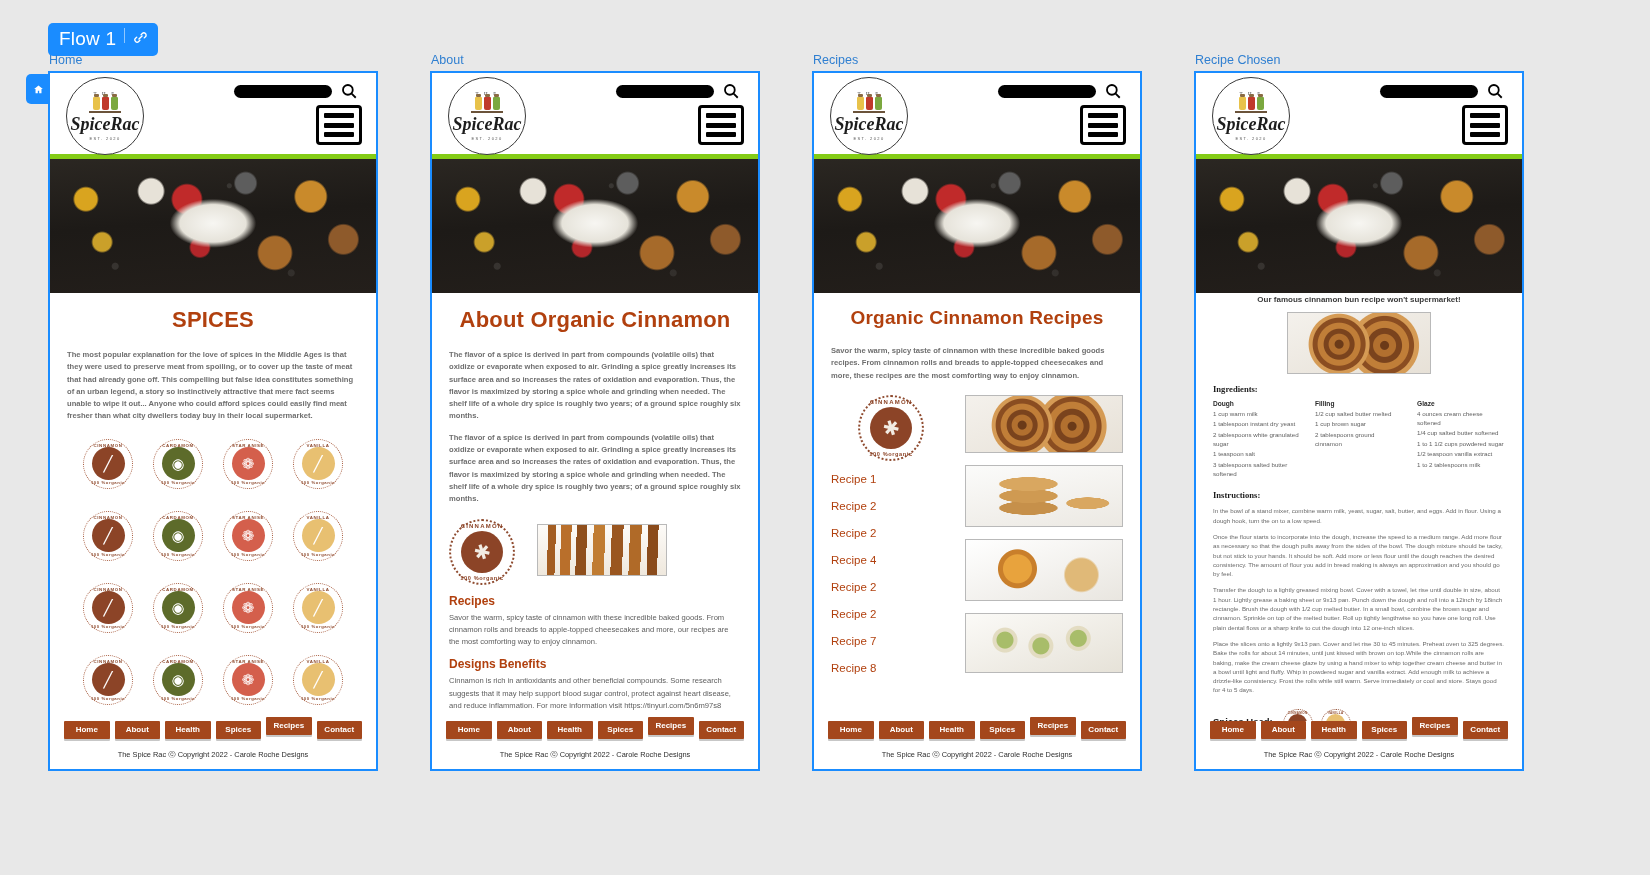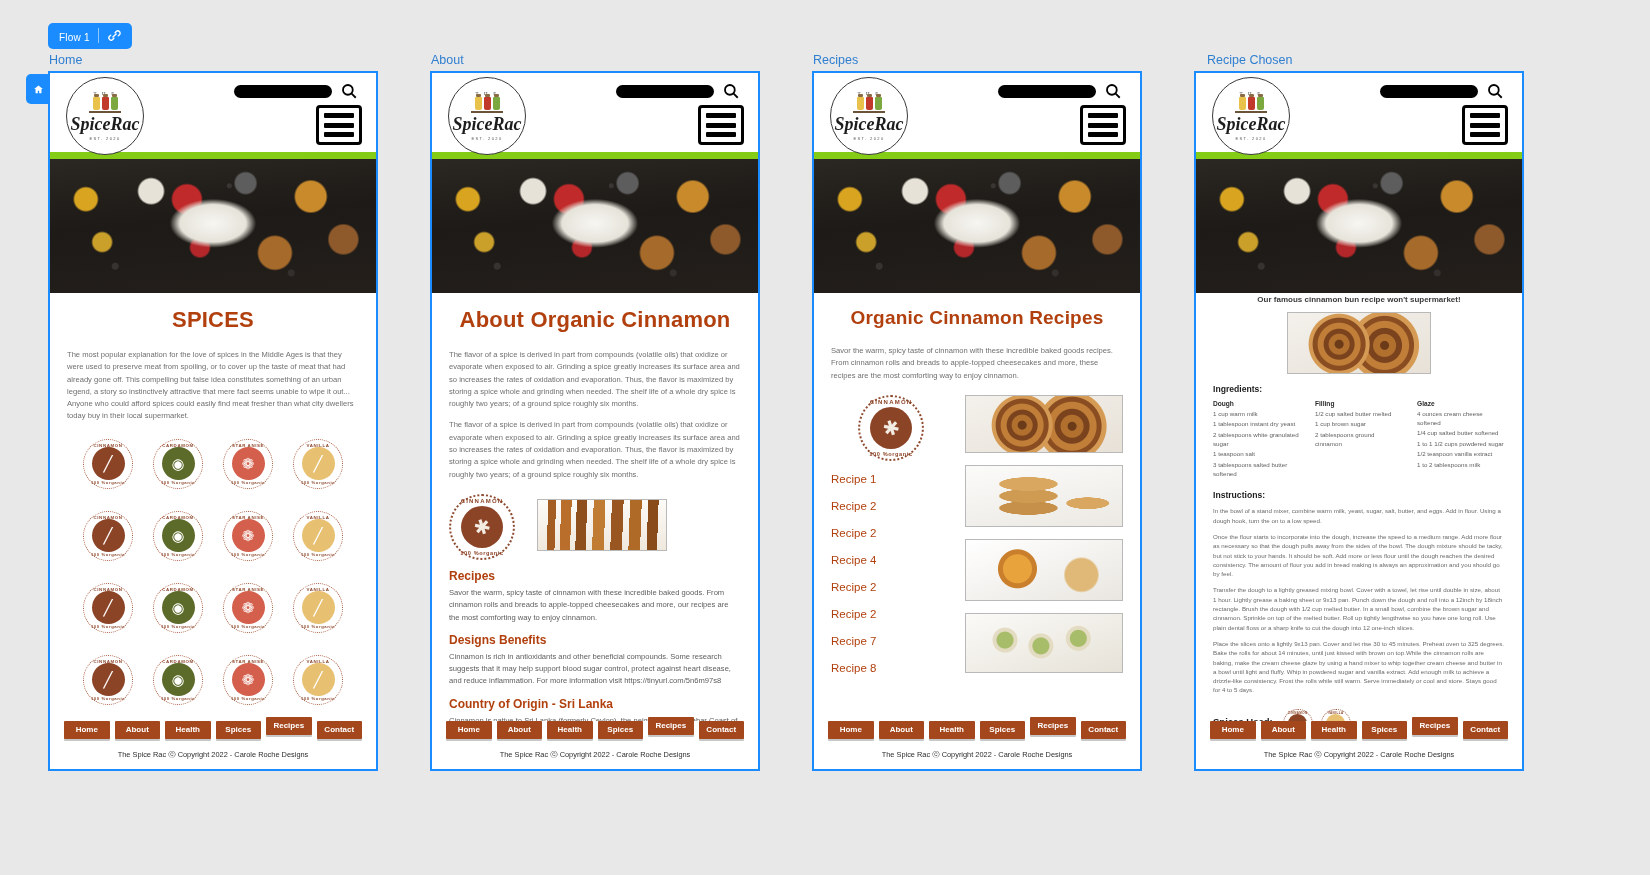--- a/index.html
+++ b/index.html
@@ -8,24 +8,24 @@
     width: 1650px; height: 875px;
     background: #e8e8e8;
     font-family: "Liberation Sans", sans-serif;
     overflow: hidden;
   }
   .canvas { position: relative; width: 1650px; height: 875px; }
 
   
   .flow-badge {
     position: absolute; left: 48px; top: 23px;
-    display: flex; align-items: flex-end; gap: 8px;
+    display: flex; align-items: flex-start; gap: 8px;
     background: #1a8cff; color: #fff;
     border-radius: 5px; padding: 5px 10px 6px 11px;
-    font-size: 10px; font-weight: 400; letter-spacing: .2px;
+    font-size: 19px; font-weight: 400; letter-spacing: .2px;
   }
   .flow-badge .sep { width: 1px; height: 15px; background: #8fc7ff; }
   .flow-badge .link-icon { display: block; width: 15px; height: 15px; }
 
   
   .home-nub {
     position: absolute; left: 26px; top: 74px;
     width: 24px; height: 30px;
     background: #1a8cff;
     border-radius: 5px 0 0 5px;
@@ -46,21 +46,21 @@
     border: 2px solid #1a8cff;
     overflow: hidden;
   }
 
   
   .page { position: relative; width: 100%; height: 100%; background: #fff; }
 
   
   .site-header {
     position: relative; height: 86px; background: #fff;
-    border-bottom: 7px solid #84cc16;
+    border-bottom: 5px solid #84cc16;
   }
   .logo {
     position: absolute; left: 16px; top: 4px;
     width: 78px; height: 78px; border-radius: 50%;
     border: 1.2px solid #3a3a3a; background: #fff;
     display: flex; flex-direction: column; align-items: center; justify-content: center;
     overflow: hidden;
   }
   .logo .the { font-size: 5px; letter-spacing: 2.2px; color: #333; font-family:"Liberation Serif",serif; }
   .logo .jars { display: flex; gap: 2px; align-items: flex-end; margin: 1px 0 0; }
@@ -112,21 +112,21 @@
 
   
   .content { padding: 0 17px; position: relative; }
   .page-title {
     text-align: center; color: #b1400e; font-weight: 700;
     font-size: 22px; margin: 14px 0 16px; letter-spacing: .2px;
   }
   .page-title.sm { font-size: 19px; }
   .para {
     color: #6f6f6f; font-size: 7.6px; line-height: 1.62;
-    margin: 0 0 9px; text-align: left;
+    margin: 0 0 9px; text-align: left; font-weight: bold;
   }
   .sub-head {
     color: #b1400e; font-weight: 700; font-size: 12px; margin: 9px 0 4px;
   }
   .lead { color: #5d5d5d; font-size: 7.6px; line-height: 1.62; margin: 0 0 6px; }
 
   
   .badge-grid {
     display: grid; grid-template-columns: repeat(4, 1fr);
     row-gap: 22px; justify-items: center; margin: 16px 6px 0;
@@ -207,21 +207,21 @@
   }
 
   
   .recipe-list { margin-top: 12px; }
   .recipe-list a {
     display: block; color: #b1400e; font-weight: 400; font-size: 11.5px;
     text-decoration: none; margin-bottom: 15px;
   }
 
   
-  .sec-head { font-size: 8.6px; font-weight: 700; color: #1c1c1c; margin: 10px 0 6px; }
+  .sec-head { font-size: 8.6px; font-weight: 700; color: #1c1c1c; margin: 10px 0 6px; font-family: Liberation Serif, serif; }
   .ing-cols { display: flex; gap: 14px; }
   .ing-col { flex: 1; }
   .ing-col h5 { margin: 0 0 3px; font-size: 6.6px; color: #2a2a2a; font-weight: 700; }
   .ing-col p { margin: 0 0 1.5px; font-size: 6.2px; color: #5f5f5f; line-height: 1.45; }
   .instr p { font-size: 6.2px; color: #6a6a6a; line-height: 1.5; margin: 0 0 7px; }
 
   .spices-used { display: flex; align-items: center; gap: 10px; margin-top: 10px; }
   .spices-used .lbl { font-size: 9.5px; font-weight: 700; color: #1c1c1c; }
 
   
@@ -592,21 +592,21 @@
             <a>Health</a>
             <a>Spices</a>
             <a class="raised">Recipes</a>
             <a>Contact</a>
           </div>
         <div class="copyright">The Spice Rac ⓒ Copyright 2022 - Carole Roche Designs</div>
       </div>
     </div>
   </div>
 
-  <div class="frame-label" style="left:1195px; top:53px;margin-left:12px;">Recipe Chosen</div>
+  <div class="frame-label" style="left:1195px; top:53px;">Recipe Chosen</div>
   <div class="frame" style="left:1194px; top:71px; width:330px; height:700px;">
     <div class="page">
       <div class="site-header">
         <div class="logo">
           <div class="the">T H E</div>
           <div class="jars">
             <span class="jar" style="background:#e8c24a"></span>
             <span class="jar" style="background:#c0392b"></span>
             <span class="jar" style="background:#7ba83f"></span>
           </div>

